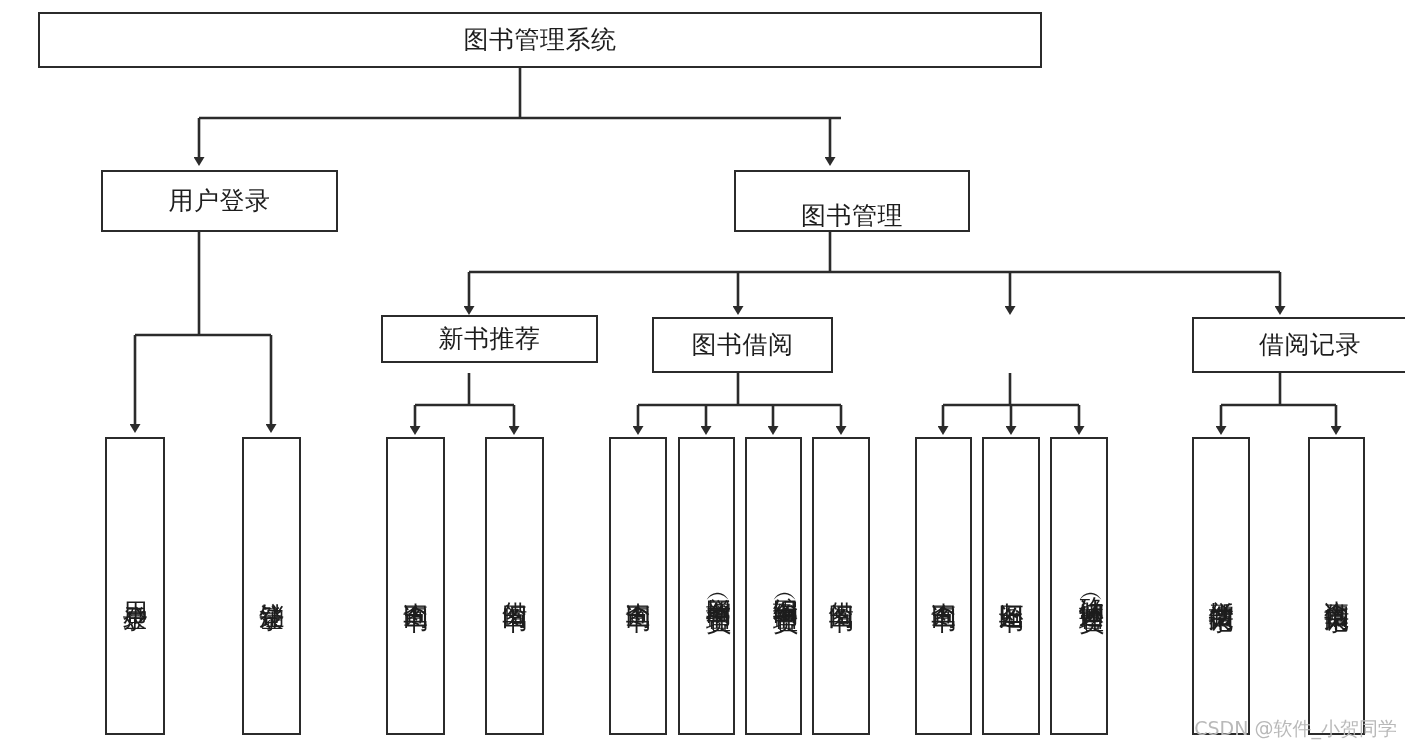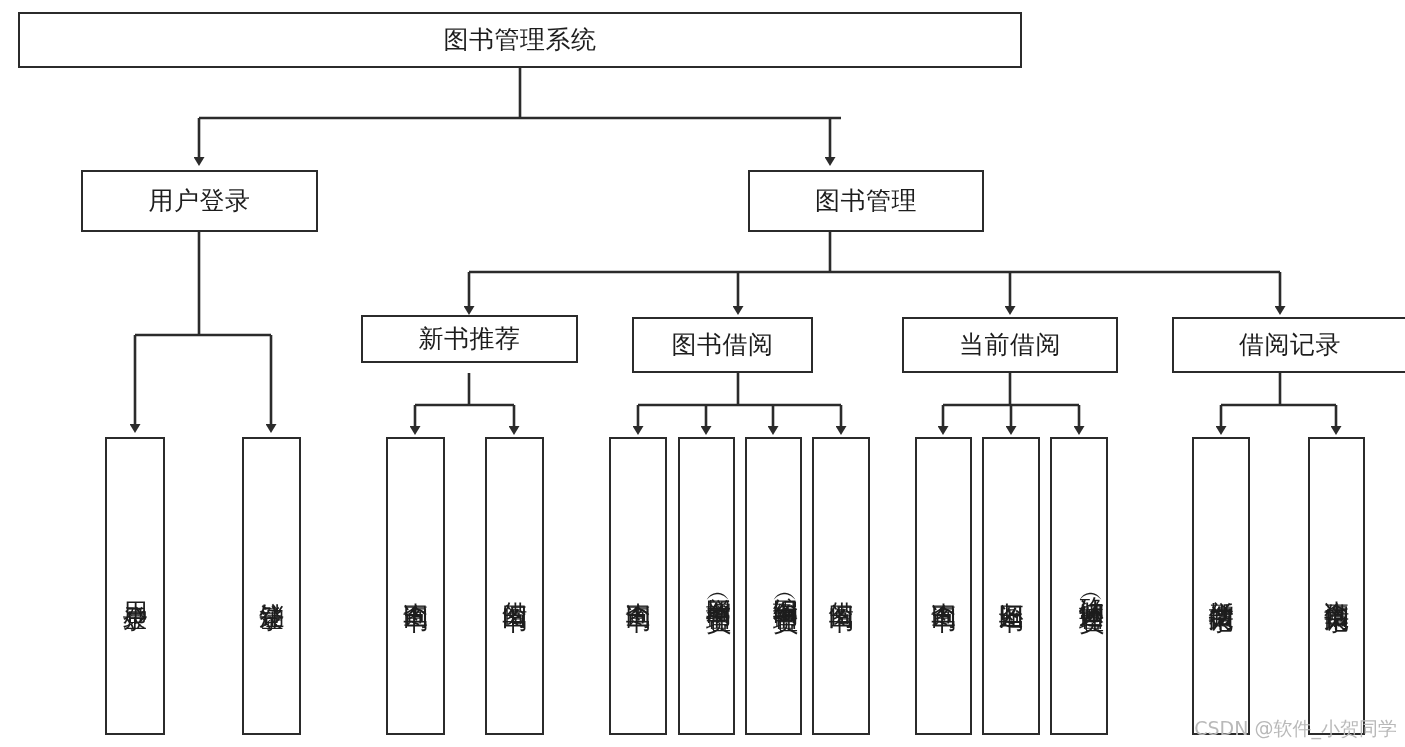--- a/index.html
+++ b/index.html
@@ -35,20 +35,21 @@
     align-items: center;
     justify-content: center;
     color: #1d1d1d;
     line-height: 1.18;
     text-align: center;
     z-index: 2;
   }
   .node-h {
     font-size: 25px;
     letter-spacing: 0.5px;
+    margin-left: 20px;
   }
   .node-v {
     writing-mode: vertical-rl;
     text-orientation: upright;
     font-size: 25px;
     letter-spacing: 2px;
     padding: 6px 0;
     align-items: flex-start;
     justify-content: center;
   }
@@ -120,31 +121,28 @@
       <path d="M1336,405 L1336,427" marker-end="url(#arrow)"></path>
     </g>
   </svg>
 
   <div class="node node-h" style="left: 18px; top: 12px; width: 1004px; height: 56px;">
     <span>图书管理系统</span>
   </div>
   <div class="node node-h" style="left: 81px; top: 170px; width: 237px; height: 62px;">
     <span>用户登录</span>
   </div>
-  <div class="node node-h" style="left: 748px; top: 170px; width: 236px; height: 62px;">
+  <div class="node node-h" style="left: 714px; top: 170px; width: 236px; height: 62px; align-items: flex-end;">
     <span>图书管理</span>
   </div>
   <div class="node node-h" style="left: 361px; top: 315px; width: 217px; height: 48px;">
     <span>新书推荐</span>
   </div>
   <div class="node node-h" style="left: 632px; top: 317px; width: 181px; height: 56px;">
     <span>图书借阅</span>
-  </div>
-  <div class="node node-h" style="left: 902px; top: 317px; width: 216px; height: 56px;">
-    <span>当前借阅</span>
   </div>
   <div class="node node-h" style="left: 1172px; top: 317px; width: 236px; height: 56px;">
     <span>借阅记录</span>
   </div>
 
   <div class="node node-v center-v" style="left: 105px; top: 437px; width: 60px; height: 298px;">
     <span>用户登录</span>
   </div>
   <div class="node node-v center-v" style="left: 242px; top: 437px; width: 59px; height: 298px;">
     <span>注销登录</span>

